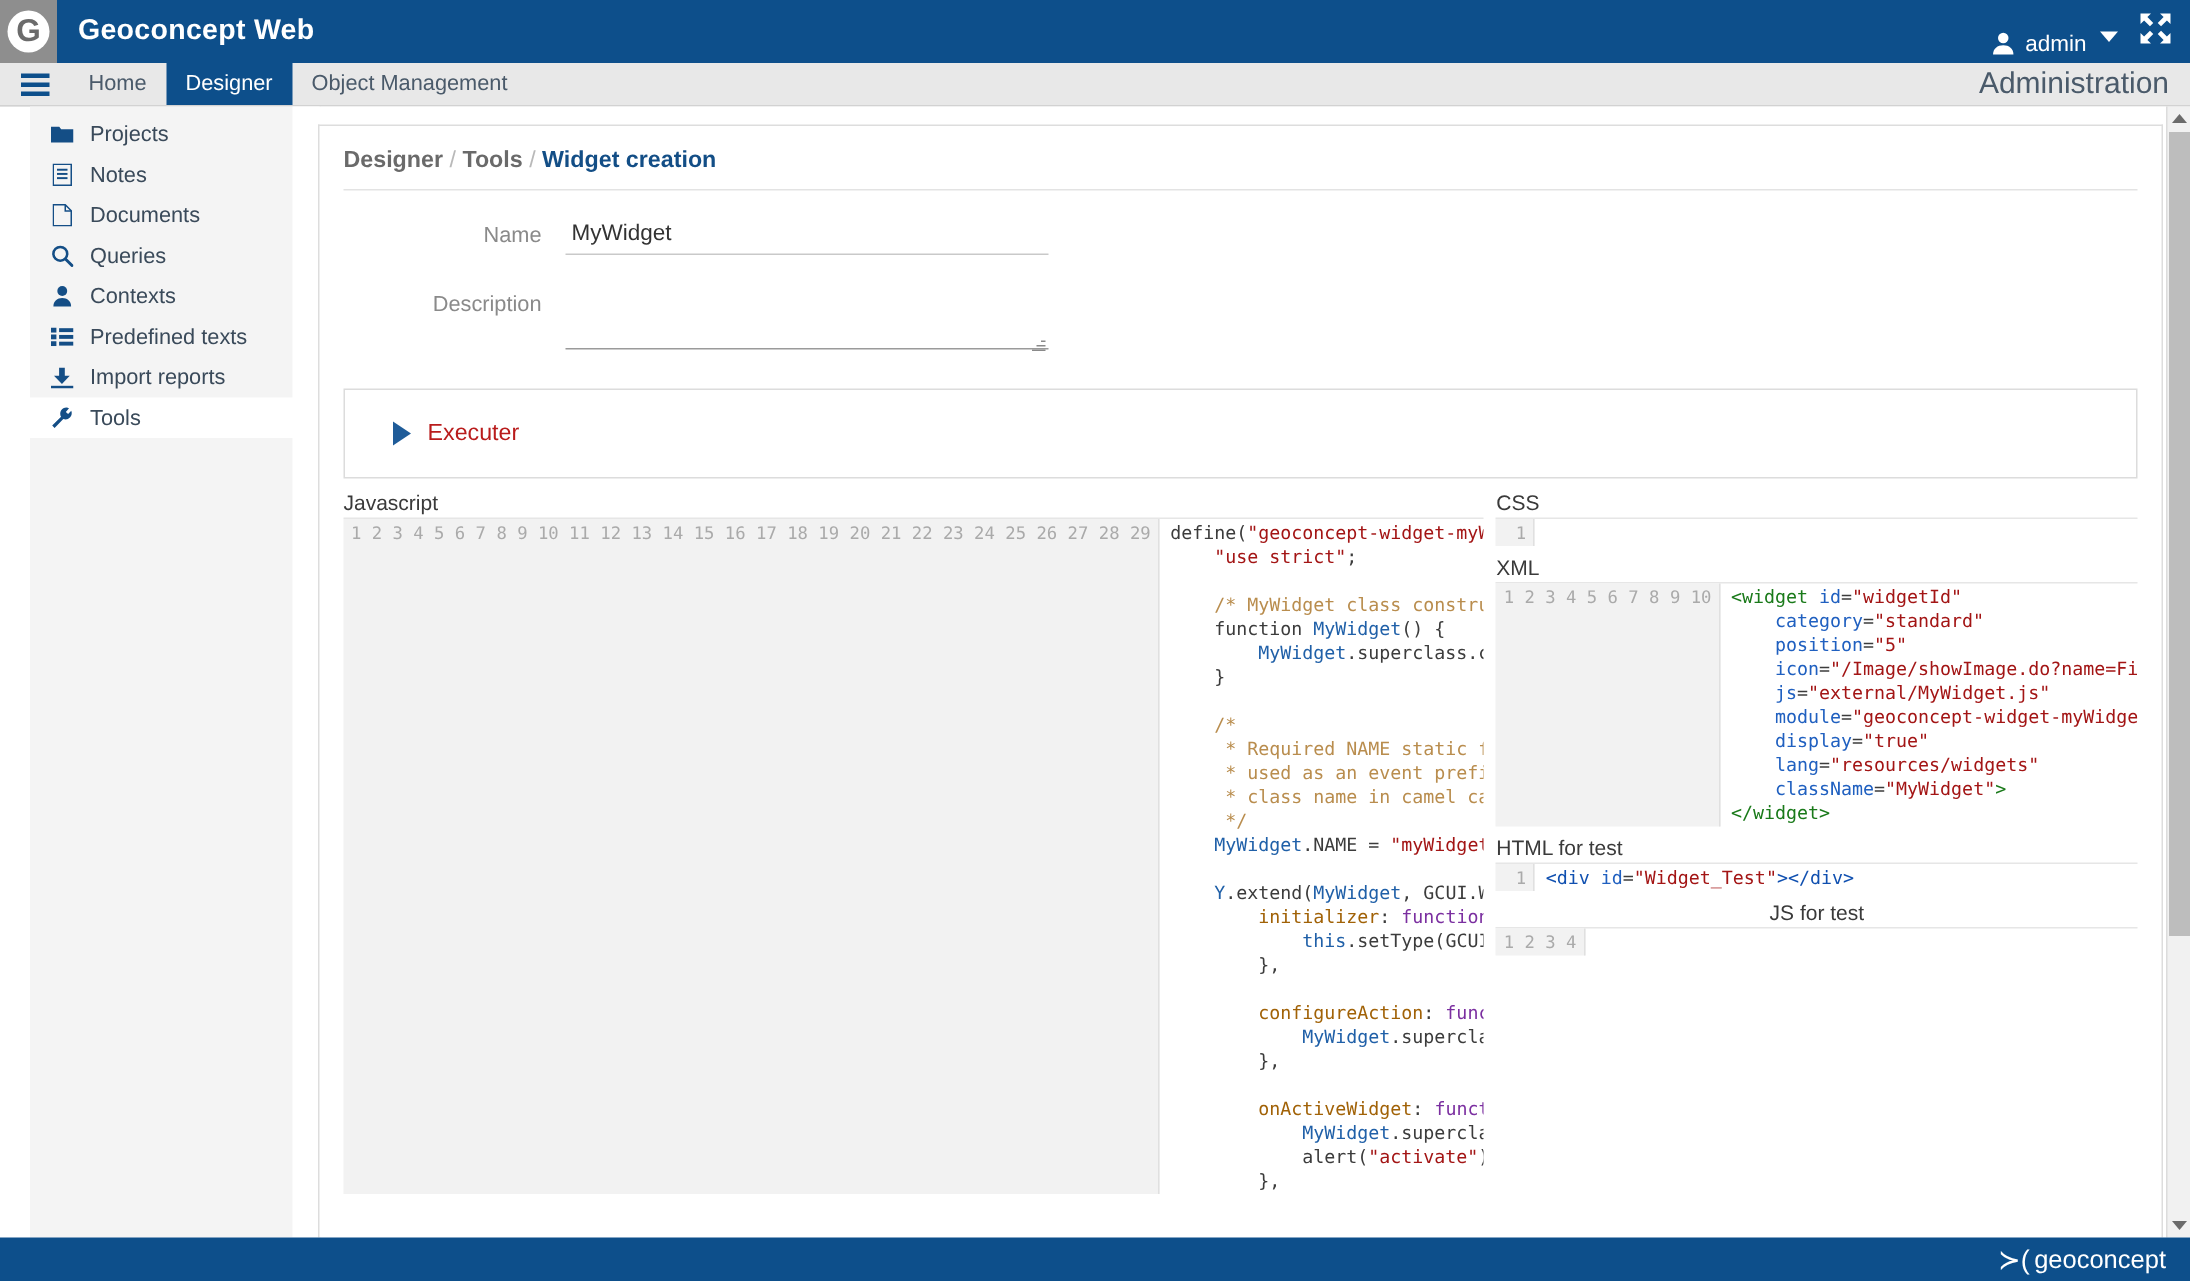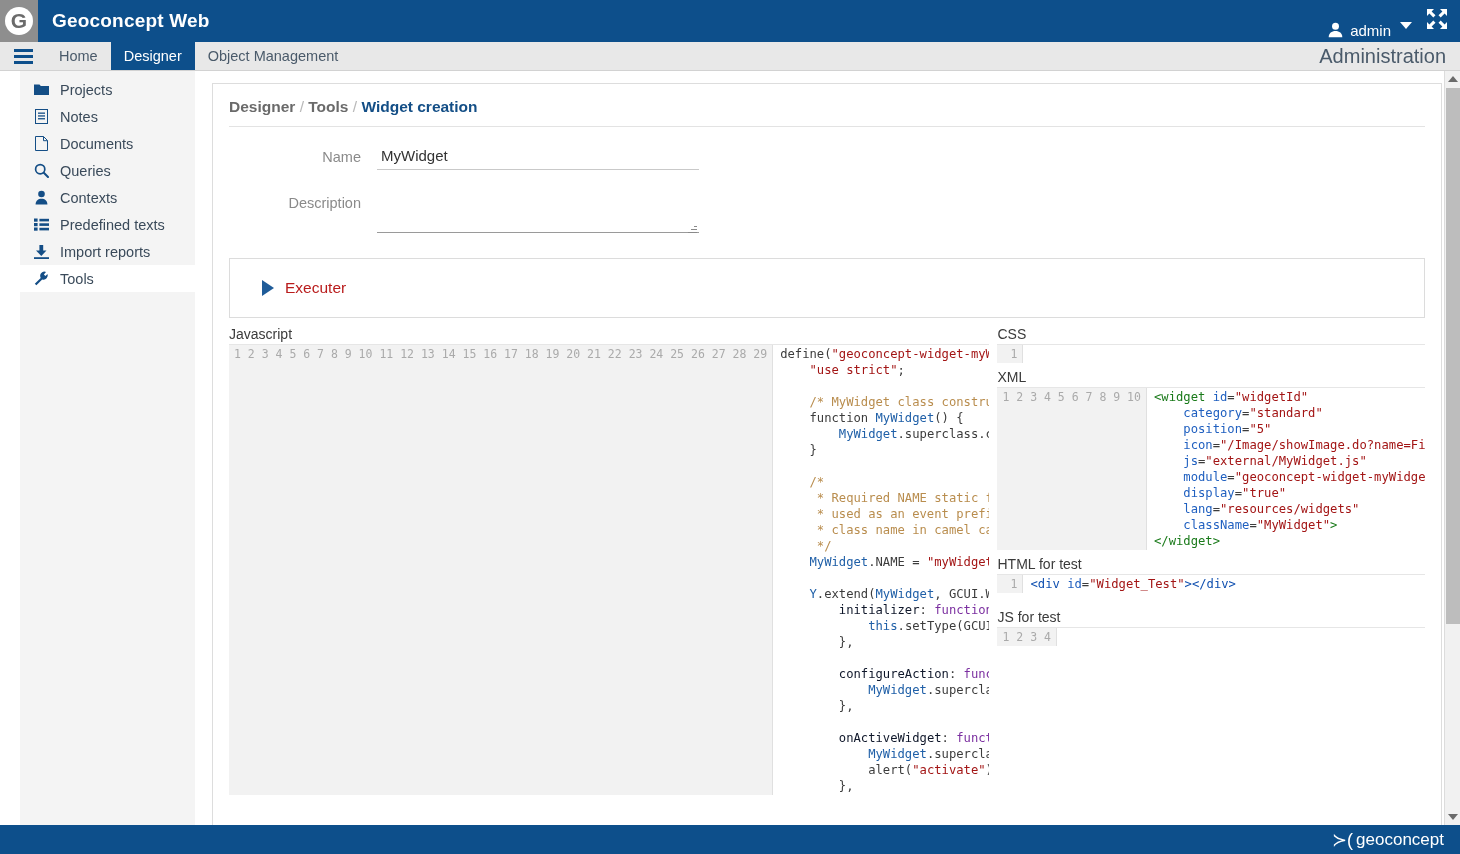--- a/index.html
+++ b/index.html
@@ -146,21 +146,21 @@
   }
   .code {
     padding: 1px 0 1px 7px; white-space: pre;
     font-family: "DejaVu Sans Mono", monospace; font-size: 12.2px;
     line-height: 16px; color: #3c3c3c; overflow: hidden; flex: 1;
   }
   .tok-str  { color: #a31515; }
   .tok-cmt  { color: #b98d4e; }
   .tok-kw   { color: #7b2fa0; }
   .tok-cls  { color: #2060a8; }
-  .tok-prop { color: #0f172a; }
+  .tok-prop { color: #a16207; }
   .tok-this { color: #2060a8; }
   .tok-plain{ color: #3c3c3c; }
   .tok-tag  { color: #1a7a1a; }
   .tok-attr { color: #2060c0; }
   .tok-htag { color: #1050b0; }
 
   
   #vscroll {
     position: absolute; top: 71px; right: 0; width: 16px; height: 754px;
     background: #f1f1f1; border-left: 1px solid #dcdcdc;
@@ -442,21 +442,21 @@
 <span class="tok-plain">    </span><span class="tok-attr">className</span><span class="tok-plain">=</span><span class="tok-str">"MyWidget"</span><span class="tok-tag">&gt;</span>
 <span class="tok-tag">&lt;/widget&gt;</span></div>
         </div>
 
         <div class="sec-label" style="margin-top:6px;">HTML for test</div>
         <div class="code-box">
           <div class="gutter">1</div>
           <div class="code"><span class="tok-htag">&lt;div </span><span class="tok-attr">id</span><span class="tok-plain">=</span><span class="tok-str">"Widget_Test"</span><span class="tok-htag">&gt;&lt;/div&gt;</span></div>
         </div>
 
-        <div class="sec-label" style="margin-top:16px;">JS for test</div>
+        <div class="sec-label" style="margin-top:6px;text-align:center;">JS for test</div>
         <div class="code-box">
           <div class="gutter">1
 2
 3
 4</div>
         </div>
       </div>
     </div>
 
   </div>

